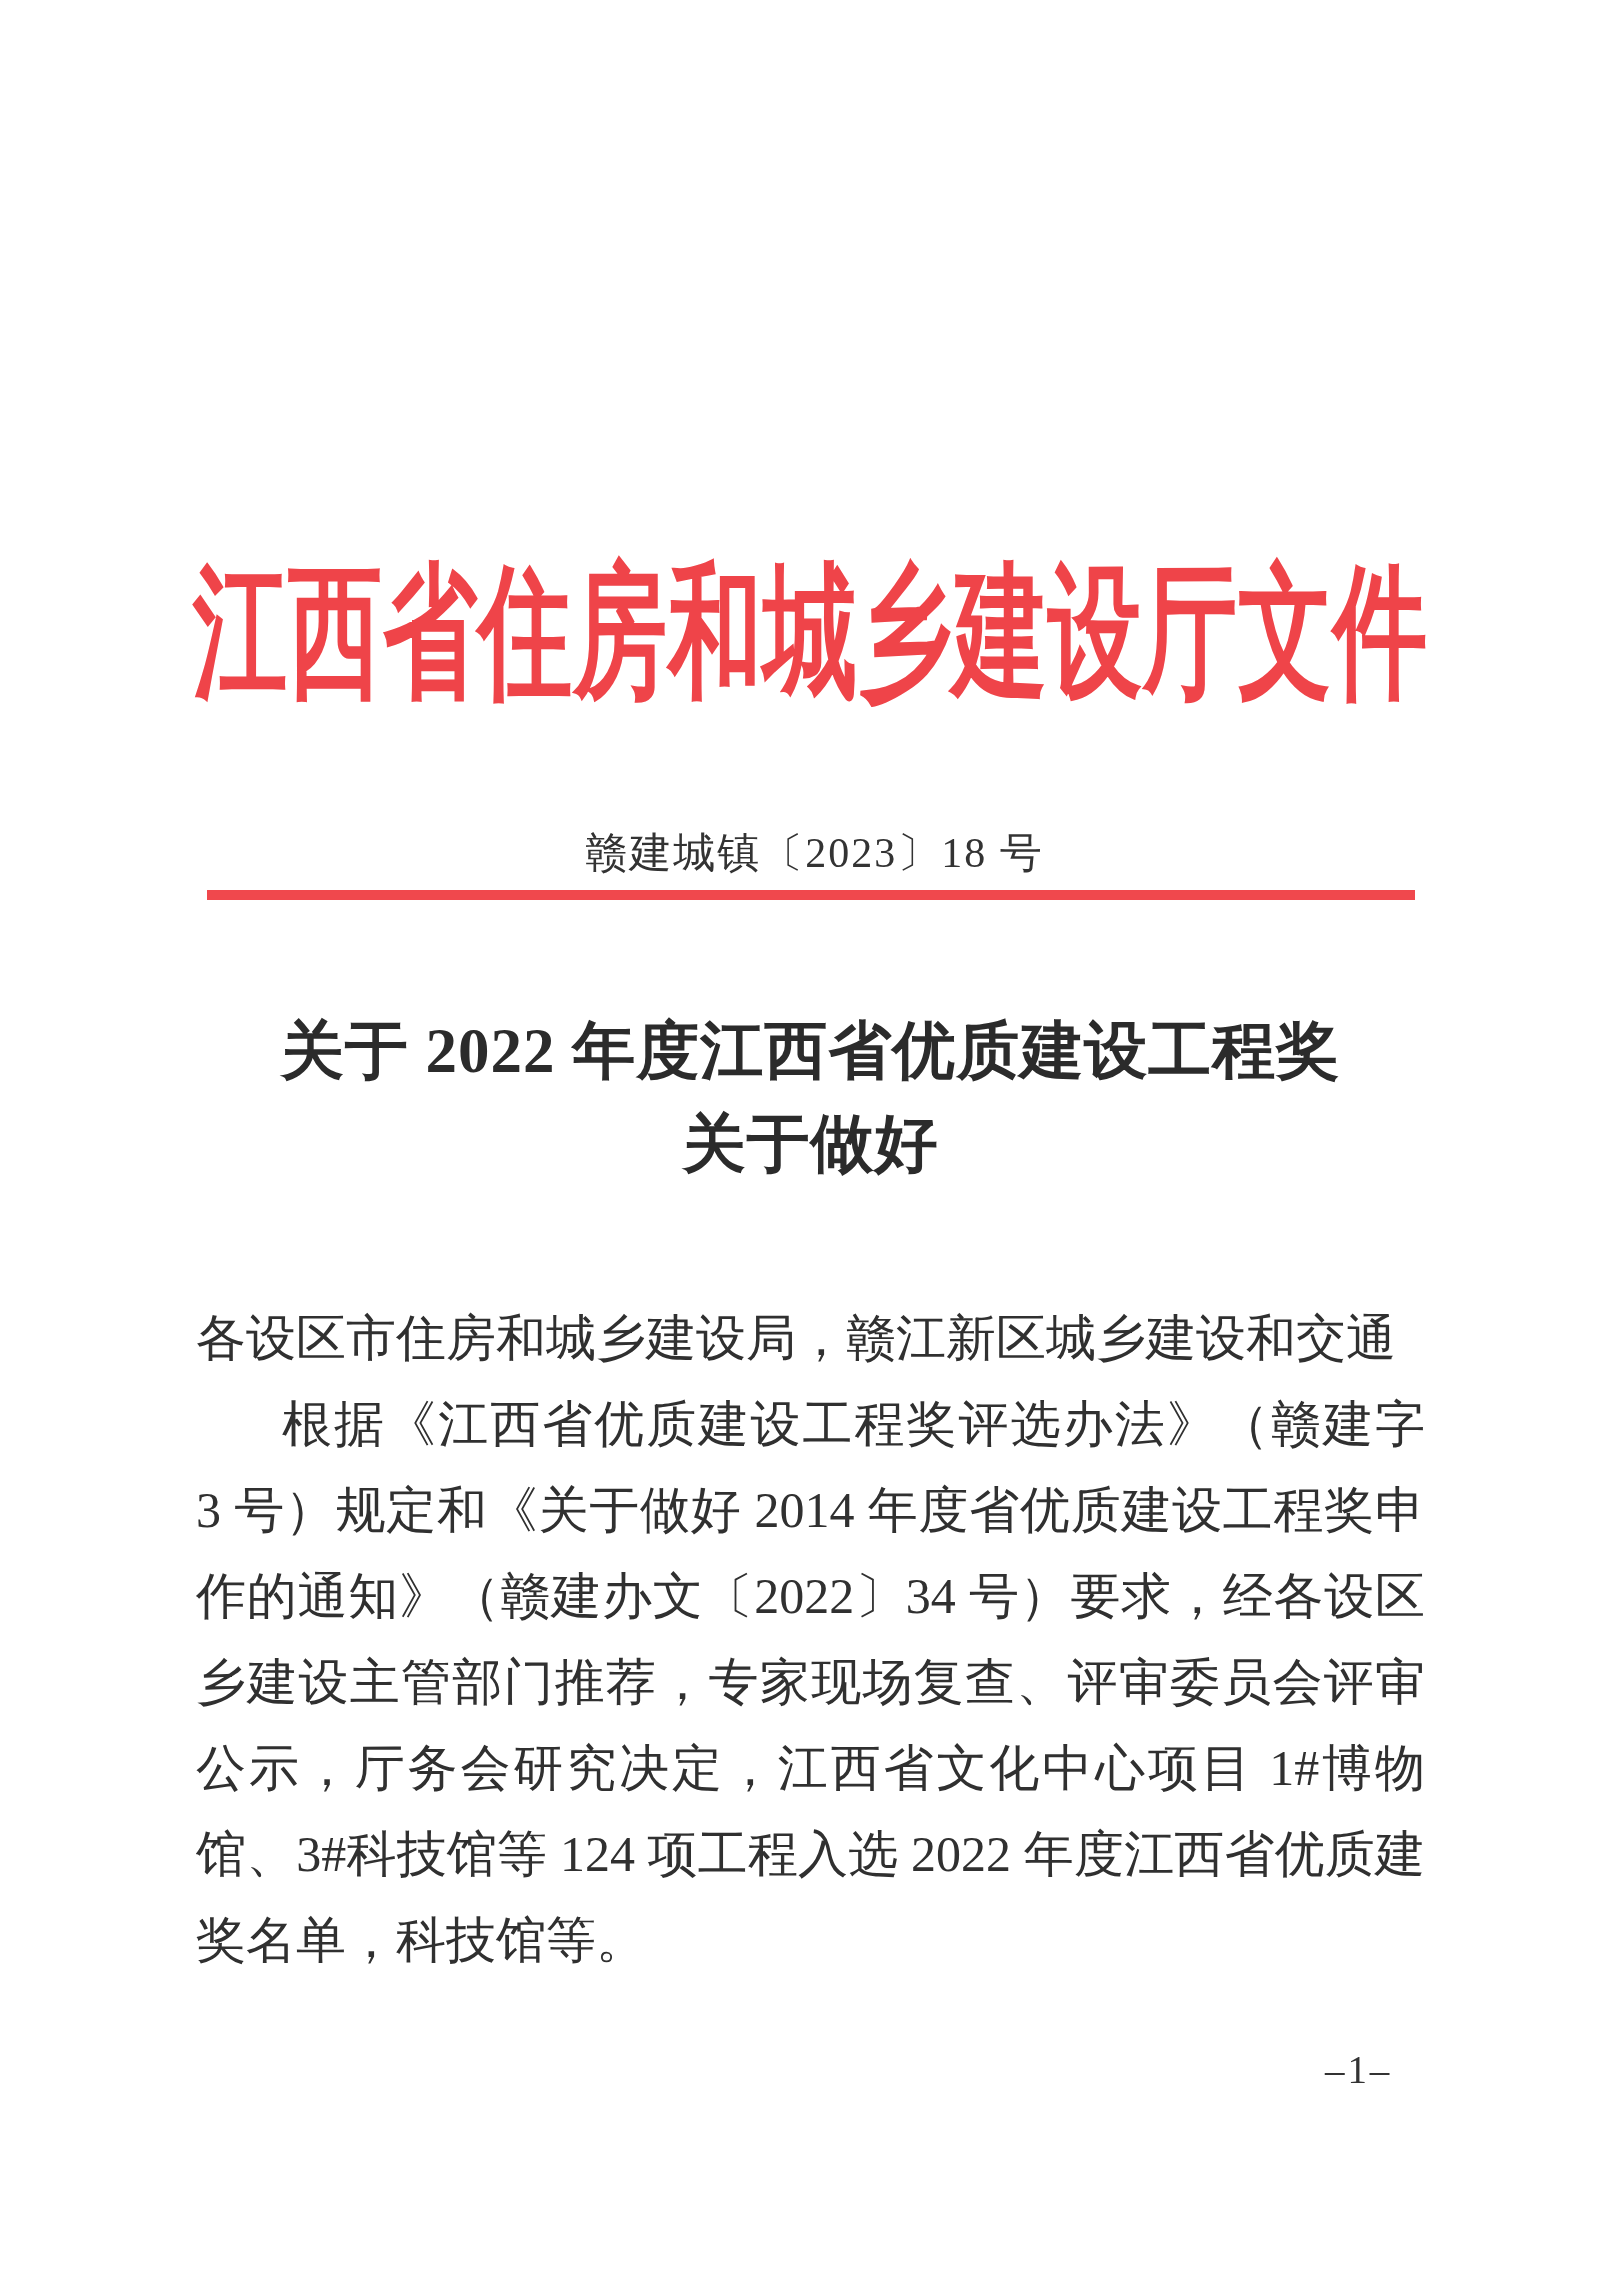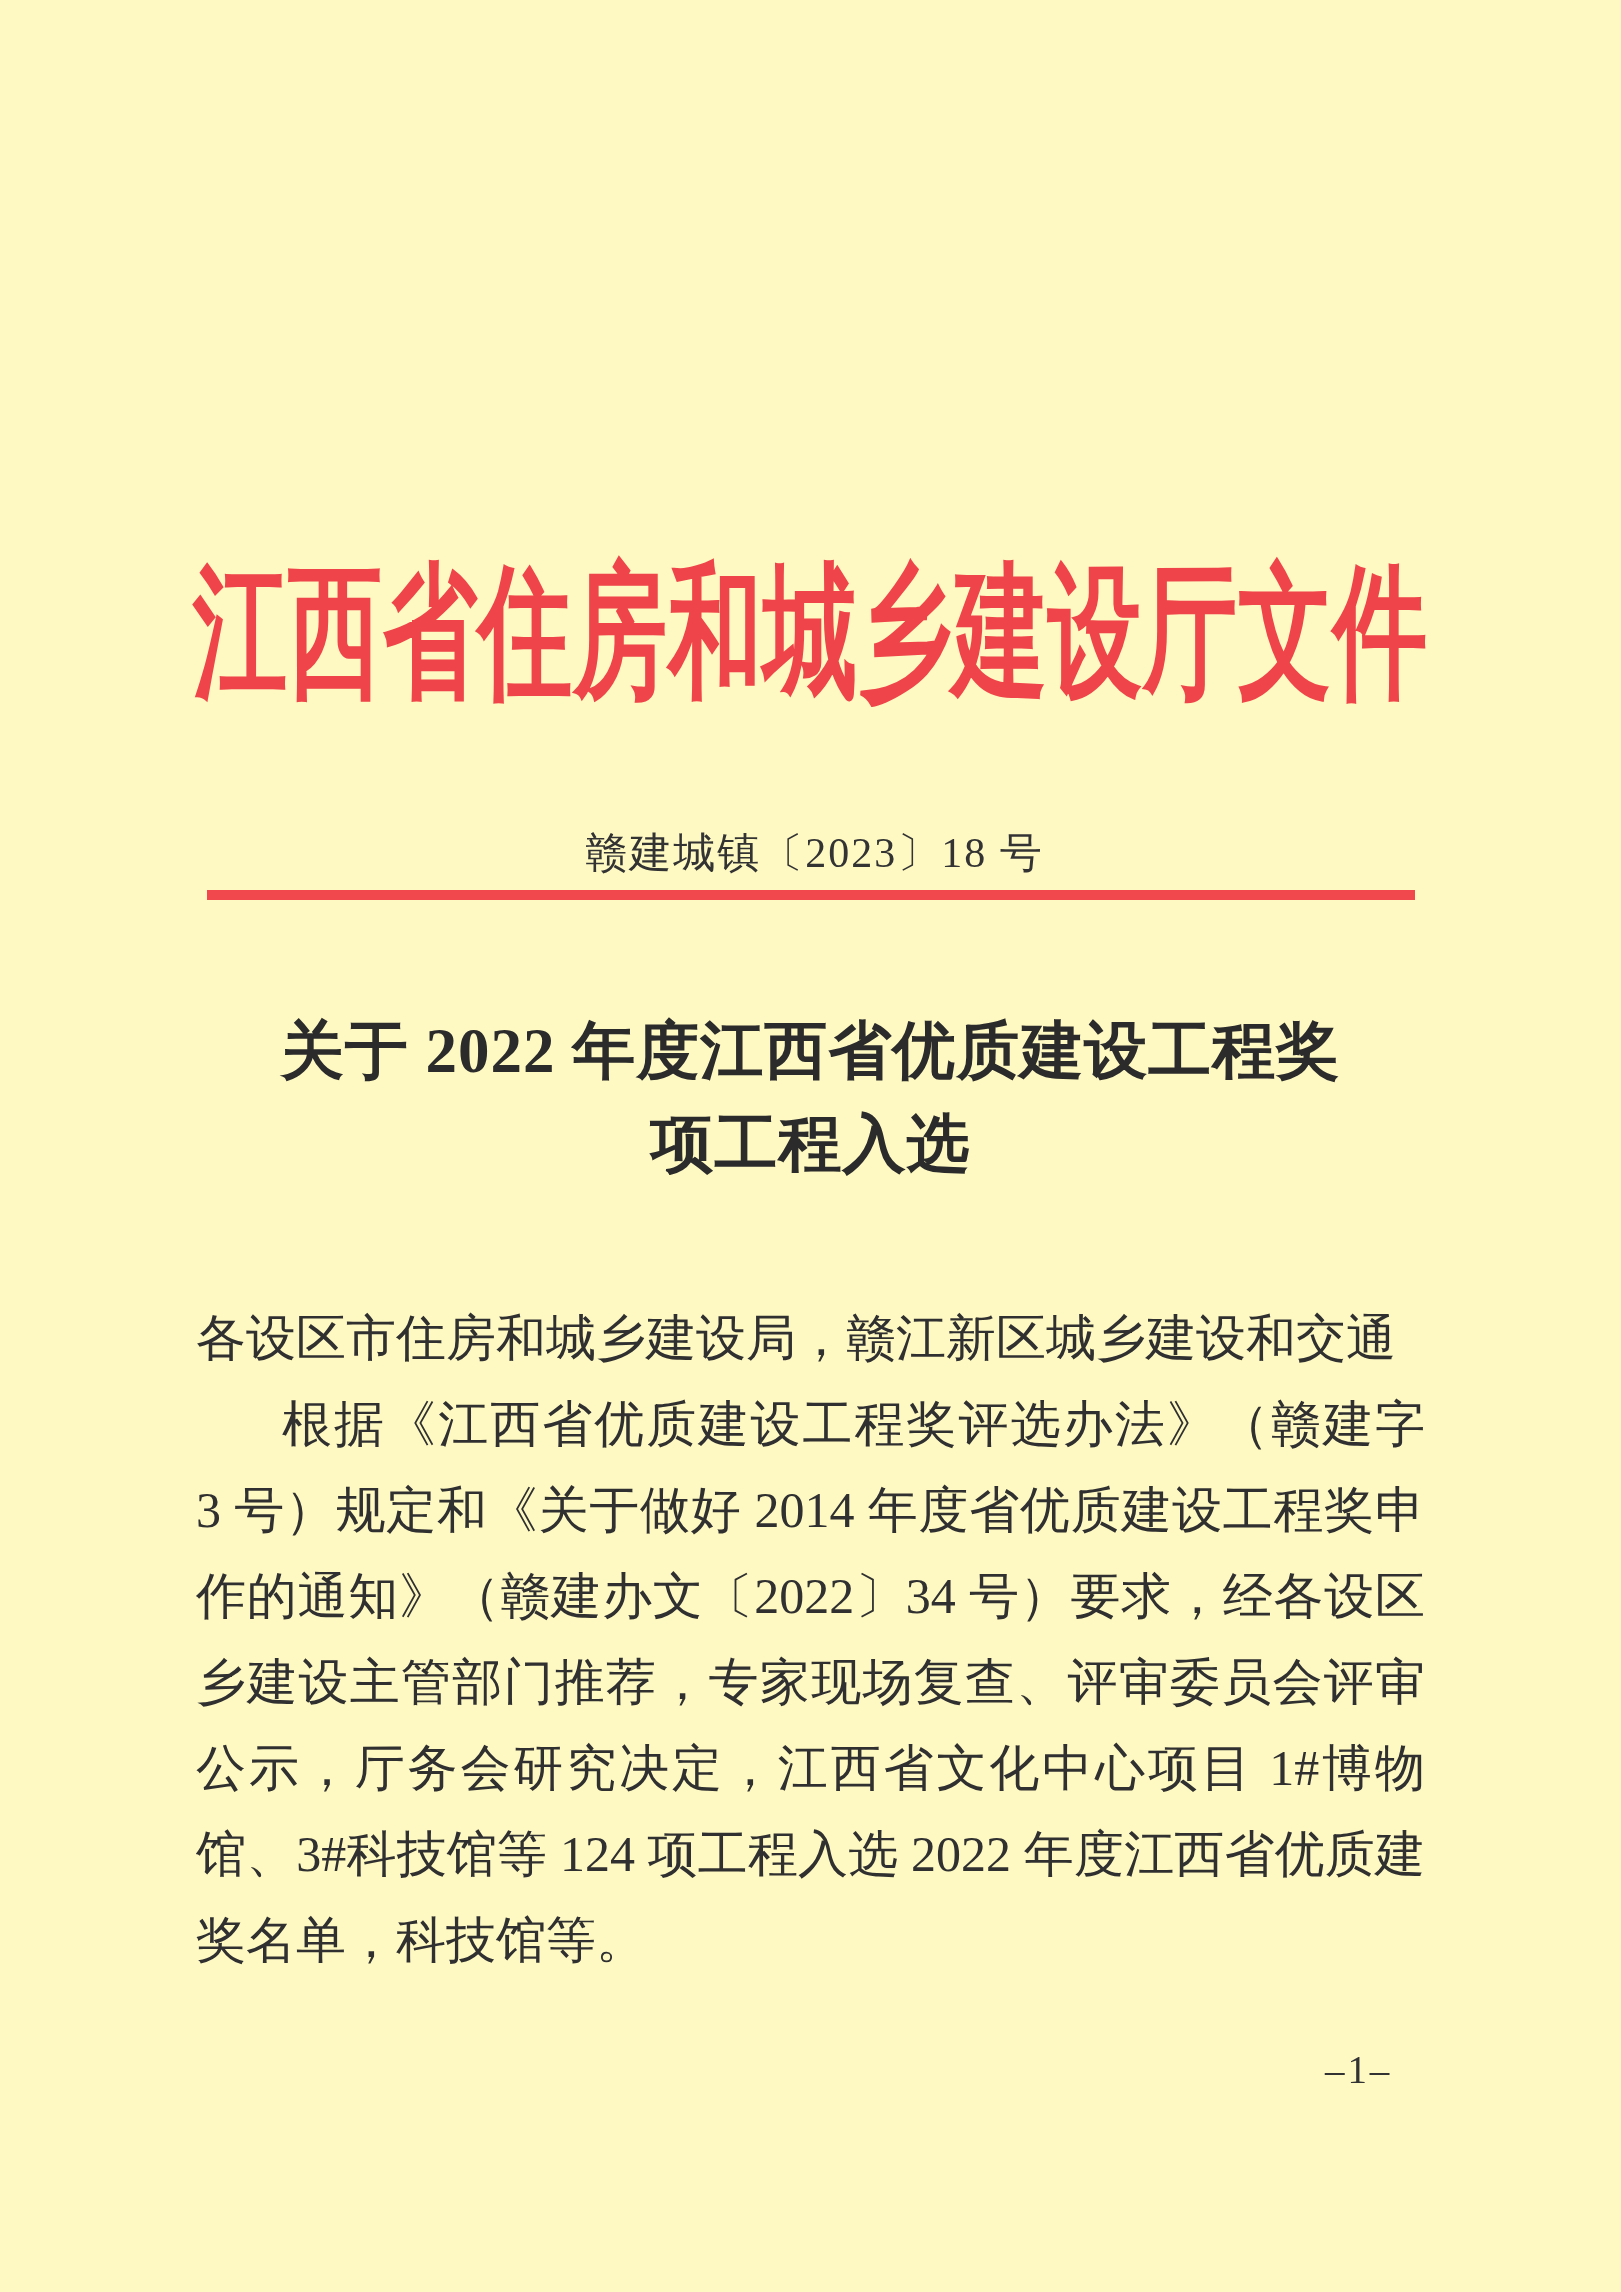--- a/index.html
+++ b/index.html
@@ -1,21 +1,21 @@
 <!DOCTYPE html>
 <html><head>
 <meta charset="utf-8">
 <style>
   html, body { margin: 0; padding: 0; background: #888; }
   .page {
     position: relative;
     width: 1621px;
     height: 2293px;
     margin: 0 auto;
-    background: #fef9c3;
+    background: #ffffff;
     font-family: "Liberation Serif", "DejaVu Serif", serif;
     color: #303030;
     overflow: hidden;
   }
   
   .agency-title {
     position: absolute;
     top: 549px;
     left: 0;
     width: 100%;
@@ -101,21 +101,21 @@
 <div class="page">
 
   <div class="agency-title">江西省住房和城乡建设厅文件</div>
 
   <div class="doc-number">赣建城镇〔2023〕18 号</div>
 
   <div class="red-line"></div>
 
   <div class="doc-title">
     <div>关于 2022 年度江西省优质建设工程奖</div>
-    <div>项工程入选</div>
+    <div>关于做好</div>
   </div>
 
   <div class="body-text">
     <div class="body-line">各设区市住房和城乡建设局，赣江新区城乡建设和交通局：</div>
     <div class="body-line justify indent">根据《江西省优质建设工程奖评选办法》（赣建字〔2017〕</div>
     <div class="body-line justify">3 号）规定和《关于做好 2014 年度省优质建设工程奖申报推荐工</div>
     <div class="body-line justify">作的通知》（赣建办文〔2022〕34 号）要求，经各设区市住房城</div>
     <div class="body-line justify">乡建设主管部门推荐，专家现场复查、评审委员会评审和厅官网</div>
     <div class="body-line justify">公示，厅务会研究决定，江西省文化中心项目 1#博物馆、2#图书</div>
     <div class="body-line justify">馆、3#科技馆等 124 项工程入选 2022 年度江西省优质建设工程</div>

